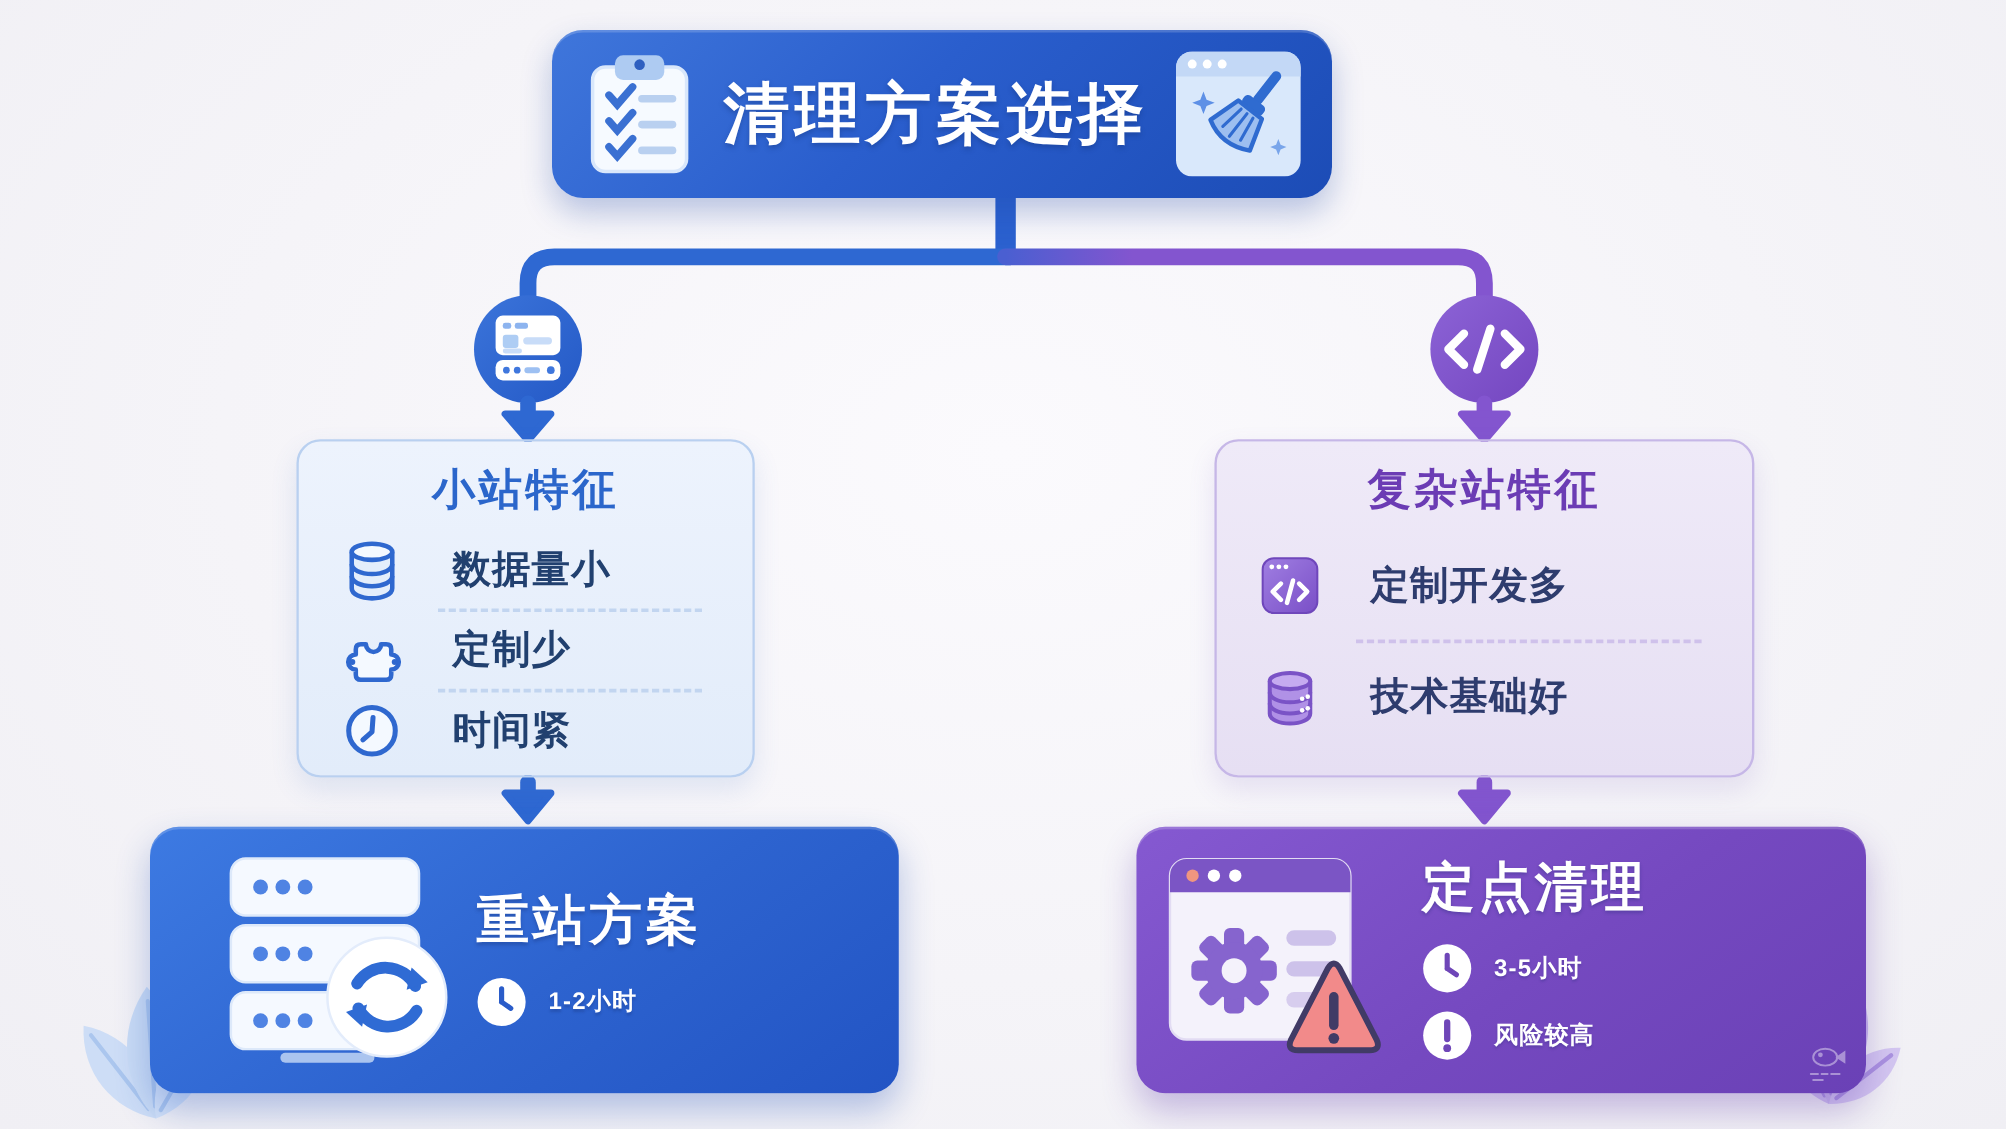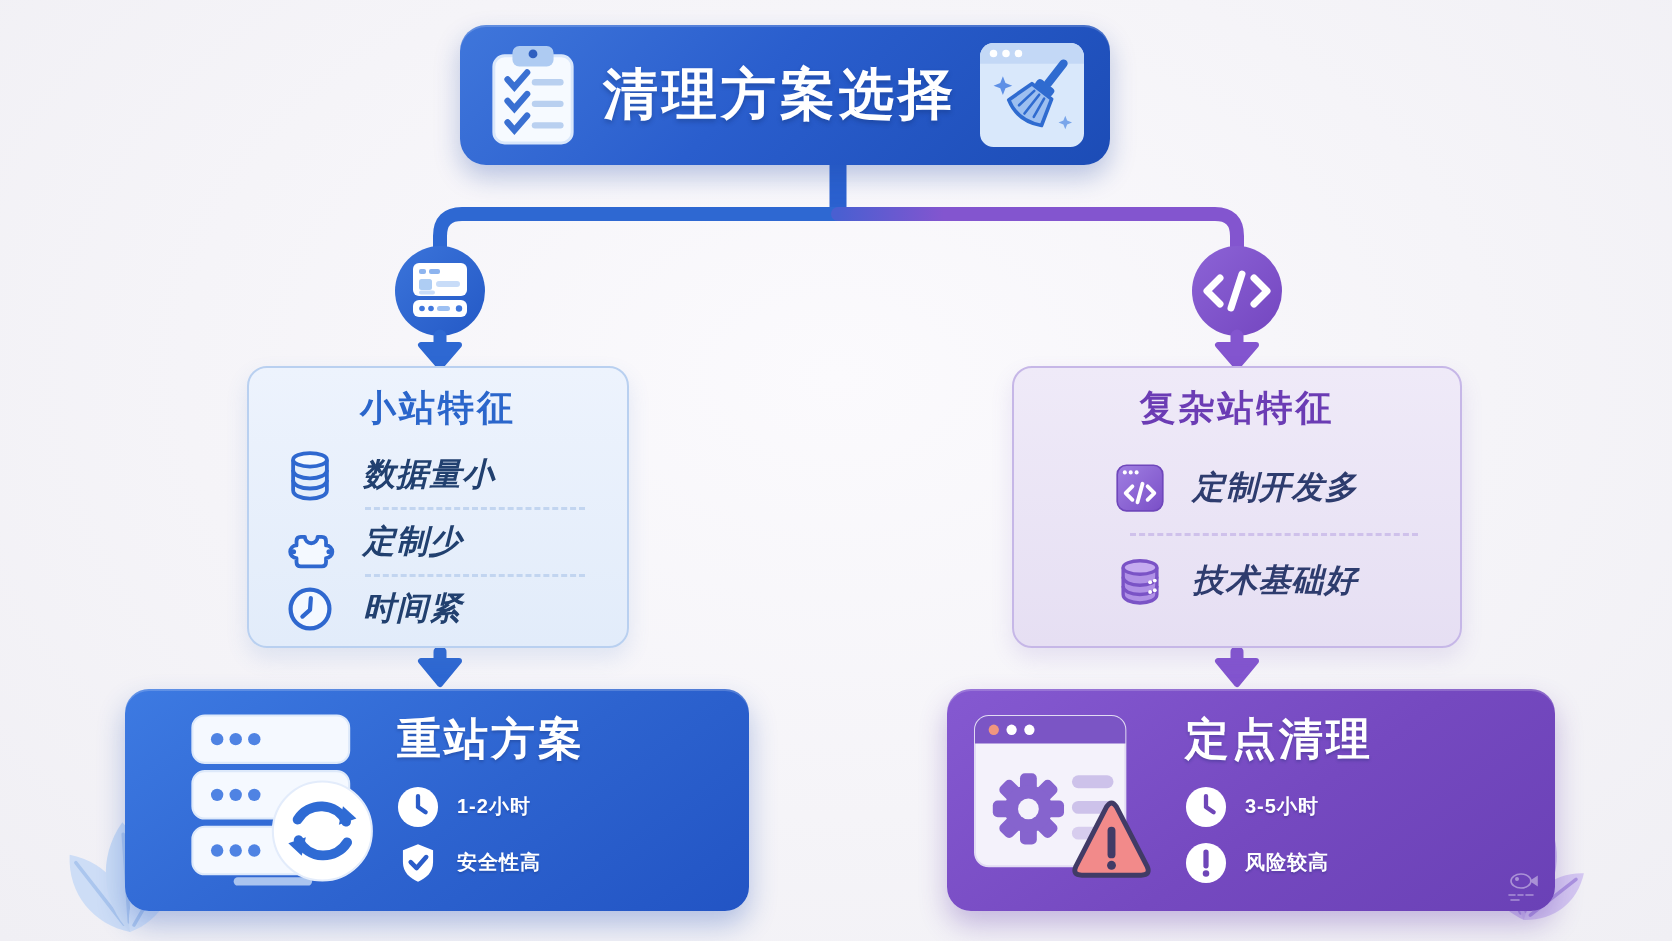--- a/index.html
+++ b/index.html
@@ -29,22 +29,22 @@
   }
   .feature-card.right{
     left:1012px;width:450px;border:2px solid #c6b7e7;
     background:linear-gradient(180deg,#efeaf8 0%,#e6dff3 100%);
     box-shadow:0 10px 22px rgba(120,90,190,.14);
   }
   .fc-title{text-align:center;margin-top:16px;font-size:36px;font-weight:800;letter-spacing:3px;}
   .feature-card.left .fc-title{color:#2b66cb;}
   .feature-card.right .fc-title{color:#6b3cb4;}
   .fc-rows{margin-top:10px;padding:0 38px 0 34px;}
-  .f-row{display:flex;align-items:center;gap:26px;height:64px;font-style:italic;}
-  .feature-card.right .f-row{height:90px;justify-content:center;}
+  .f-row{display:flex;align-items:center;gap:40px;height:64px;}
+  .feature-card.right .f-row{height:90px;}
   .f-row .f-label{font-size:32px;font-weight:700;color:#21406f;letter-spacing:1px;}
   .feature-card.right .f-label{color:#2e3c6e;}
   .f-sep{border-top:3px dashed #c2d5f0;margin:0 4px 0 82px;}
   .feature-card.right .f-sep{border-top:3px dashed #cfc1eb;}
   .f-icon{width:54px;height:54px;flex:0 0 54px;display:flex;align-items:center;justify-content:center;}
   
   .plan-card{position:absolute;top:689px;height:222px;border-radius:24px;display:flex;box-sizing:border-box;z-index:2;}
   .plan-card.left{
     left:125px;width:624px;
     background:linear-gradient(145deg,#3d7ae2 0%,#2d63cf 55%,#2254c4 100%);
@@ -325,27 +325,20 @@
     </div>
     <div class="pc-content">
       <div class="pc-title">重站方案</div>
       <div class="p-row">
         <svg class="p-badge" viewBox="0 0 44 44">
           <circle cx="22" cy="22" r="21" fill="#ffffff"></circle>
           <path d="M22 22 V 10.5 M22 22 L30 27.5" fill="none" stroke="currentColor" stroke-width="4.5" stroke-linecap="round"></path>
         </svg>
         <span class="p-label">1-2小时</span>
       </div>
-      <div class="p-row">
-        <svg class="p-badge" viewBox="0 0 44 46">
-          <path d="M22 2.5 L38.5 9 V22 c0 11.5 -7.5 17.5 -16.5 21.5 C13 39.5 5.5 33.5 5.5 22 V9 Z" fill="#ffffff"></path>
-          <path d="M14 22 l6.5 6.5 L31 16.5" fill="none" stroke="currentColor" stroke-width="5" stroke-linecap="round" stroke-linejoin="round"></path>
-        </svg>
-        <span class="p-label">安全性高</span>
-      </div>
     </div>
   </div>
 
   <div class="plan-card right">
     <div class="pc-iconwrap">
       <svg width="198" height="184" viewBox="0 0 200 186">
         <rect x="8" y="8" width="152" height="152" rx="14" fill="#f4f2fb" stroke="#e2dcf3" stroke-width="2"></rect>
         <path d="M8 22 A14 14 0 0 1 22 8 H146 A14 14 0 0 1 160 22 V36 H8 Z" fill="#7b55c5"></path>
         <circle cx="27" cy="22" r="5.2" fill="#f0967f"></circle>
           <circle cx="45" cy="22" r="5.2" fill="#ffffff"></circle>

